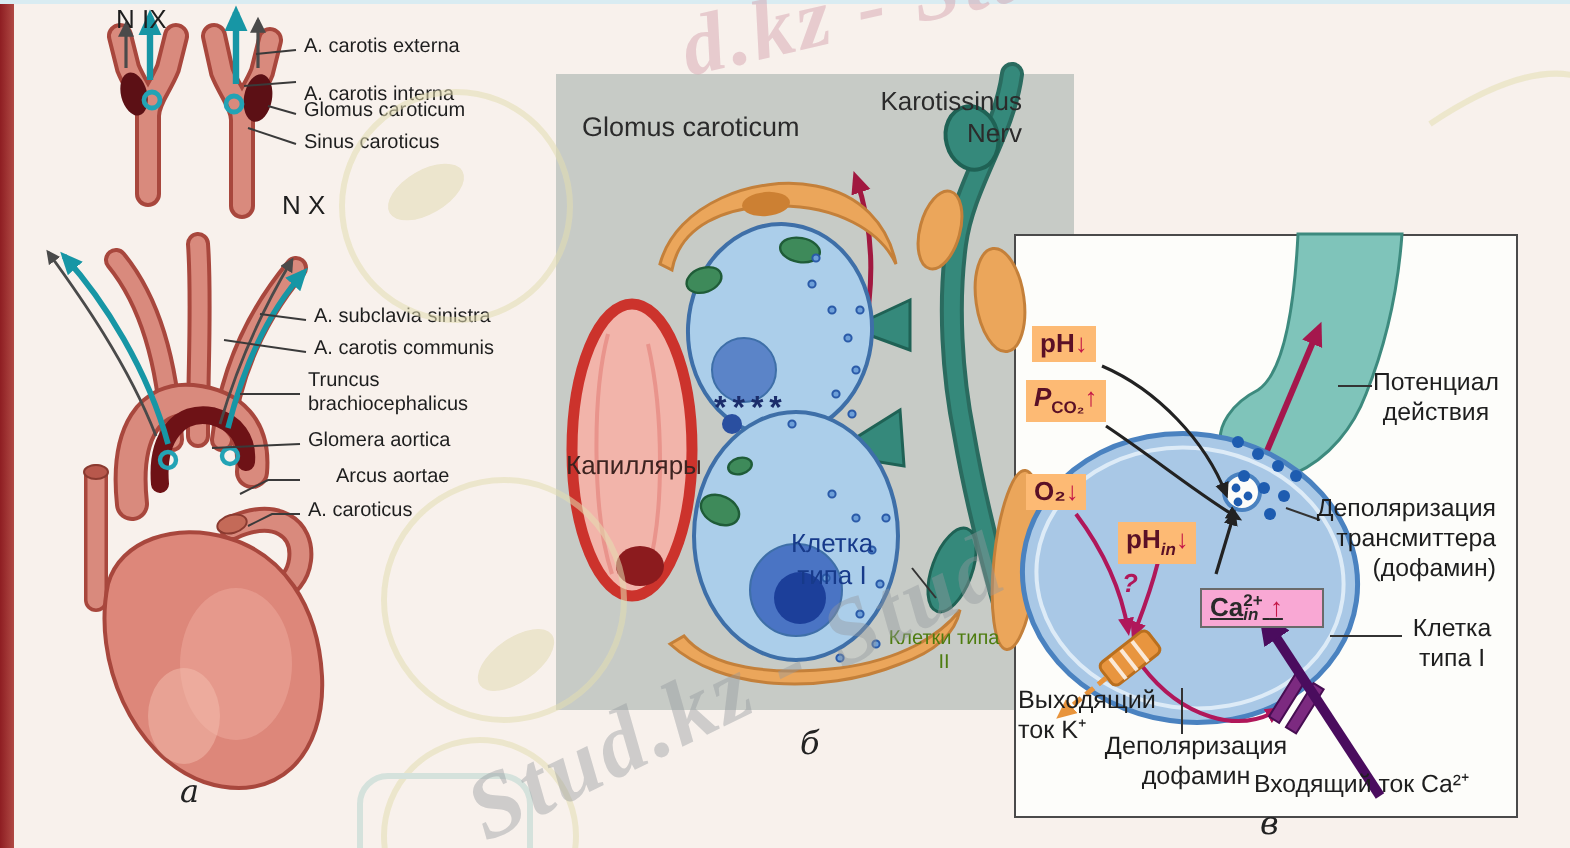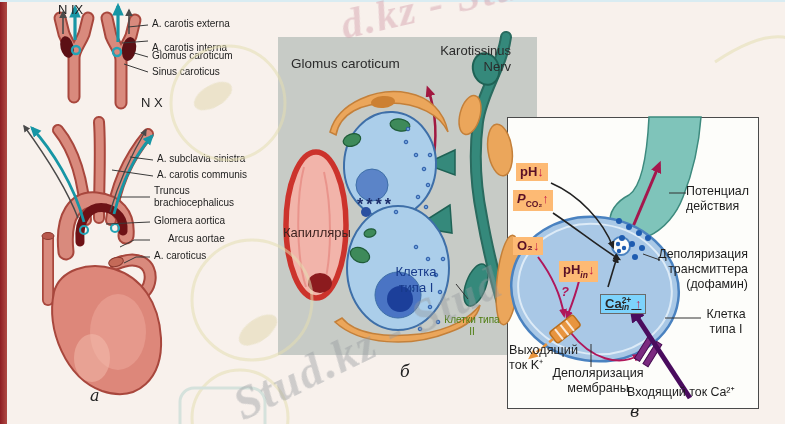--- a/index.html
+++ b/index.html
@@ -13,21 +13,21 @@
   #gutter{left:0;top:0;width:7px;height:424px;background:linear-gradient(90deg,#8e1d22,#b04a44);z-index:1;}
   #topedge{left:0;top:0;width:785px;height:2px;background:#d9ecf2;z-index:1;}
   
   #panelB-bg{left:278px;top:37px;width:259px;height:318px;background:#c7cbc6;z-index:2;}
   #panelC-bg{left:507px;top:117px;width:250px;height:290px;background:#fdfdfa;border:1.5px solid #4a4a4a;z-index:3;}
   svg{position:absolute;overflow:visible;}
   
   .pinkbox{position:absolute;background:#fdba74;padding:1px 4px 2px 4px;font-size:13px;
            color:#5a1026;font-weight:bold;z-index:6;white-space:nowrap;}
   .pinkbox .arr{color:#c41747;font-weight:bold;}
-  .whitebox{position:absolute;background:#7dd3fc;border:1px solid #6a6a6a;padding:1px 4px 2px 4px;
+  .whitebox{position:absolute;background:#f9a8d4;border:1px solid #6a6a6a;padding:1px 20px 2px 4px;
             font-size:13px;color:#2a2a2a;font-weight:bold;z-index:6;white-space:nowrap;text-decoration:underline;}
   .whitebox .arr{color:#c41747;}
   sub,sup{font-size:8.5px;}
   .stack{display:inline-block;vertical-align:-2px;line-height:0.85;font-size:8.5px;text-align:left;}
   .stack i{display:block;}
   
   .wm{position:absolute;font-weight:bold;font-style:italic;z-index:9;pointer-events:none;white-space:nowrap;
       font-family:"Liberation Serif",serif;}
   #wm1{left:336px;top:2px;font-size:42px;color:rgba(207,150,164,0.42);transform:rotate(-13deg);transform-origin:left top;letter-spacing:2px;}
   #wm2{left:248px;top:378px;font-size:46px;color:rgba(148,152,158,0.42);transform:rotate(-26deg);transform-origin:left bottom;letter-spacing:2px;}
@@ -300,23 +300,23 @@
     </g>
   </svg>
 
   <div class="pinkbox" style="left:516px;top:163px"><span>pH</span><span class="arr">↓</span></div>
   <div class="pinkbox" style="left:513px;top:190px"><i>P</i><sub>CO₂</sub><span class="arr">↑</span></div>
   <div class="pinkbox" style="left:513px;top:237px"><span>O₂</span><span class="arr">↓</span></div>
   <div class="pinkbox" style="left:559px;top:261px"><span>pH</span><sub><i>in</i></sub><span class="arr">↓</span></div>
   <div class="whitebox" style="left:600px;top:294px"><span>Ca</span><span class="stack"><span>2+</span><i>in</i></span> <span class="arr">↑</span></div>
   <div id="question-mark">?</div>
 
-  <div class="lbl" style="left:686px;top:184px;width:64px;text-align:left;font-size:12.4px">Потенциал действия</div>
+  <div class="lbl" style="left:686px;top:184px;width:64px;text-align:center;font-size:12.4px">Потенциал действия</div>
   <div class="lbl" style="left:650px;top:247px;width:98px;text-align:right;font-size:12.4px">Деполяризация трансмиттера (дофамин)</div>
   <div class="lbl" style="left:700px;top:307px;width:52px;text-align:center;font-size:12.4px">Клетка типа I</div>
   <div class="lbl" style="left:509px;top:343px;width:78px;font-size:12.6px">Выходящий ток K⁺</div>
-  <div class="lbl" style="left:547px;top:366px;width:102px;text-align:center;font-size:12.6px">Деполяризация мембраны</div>
+  <div class="lbl" style="left:547px;top:366px;width:102px;text-align:center;font-size:12.6px">Деполяризация дофамин</div>
   <div class="lbl nowrap" style="left:627px;top:385px;font-size:12.4px">Входящий ток Ca²⁺</div>
   <div class="caption" style="left:630px;top:402px">в</div>
 
   <div id="wm1" class="wm">d.kz - Stud.kz</div>
   <div id="wm2" class="wm">Stud.kz - Stud</div>
 </div>
 
 </body></html>

